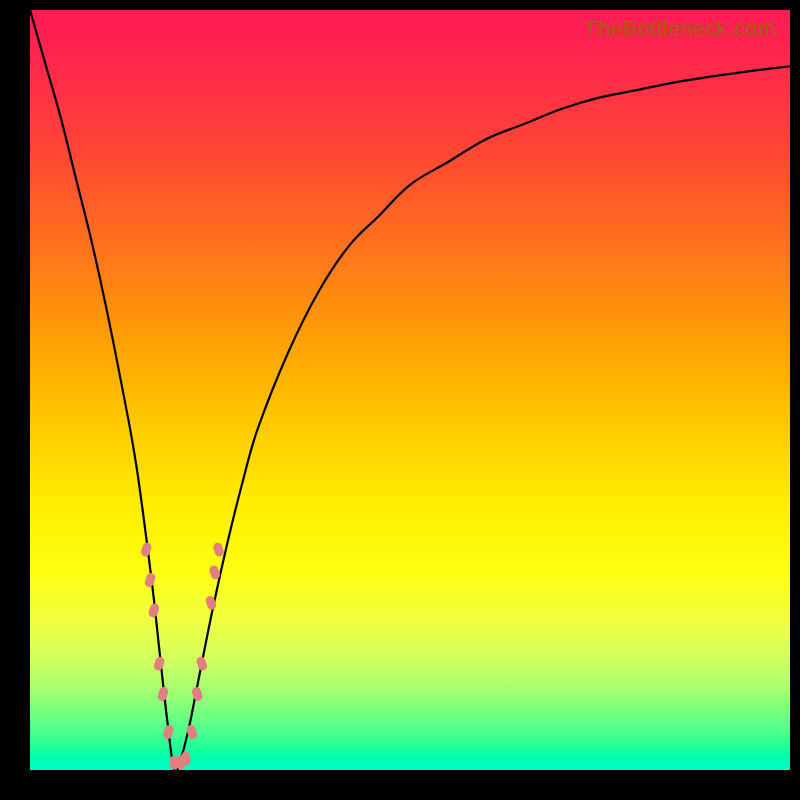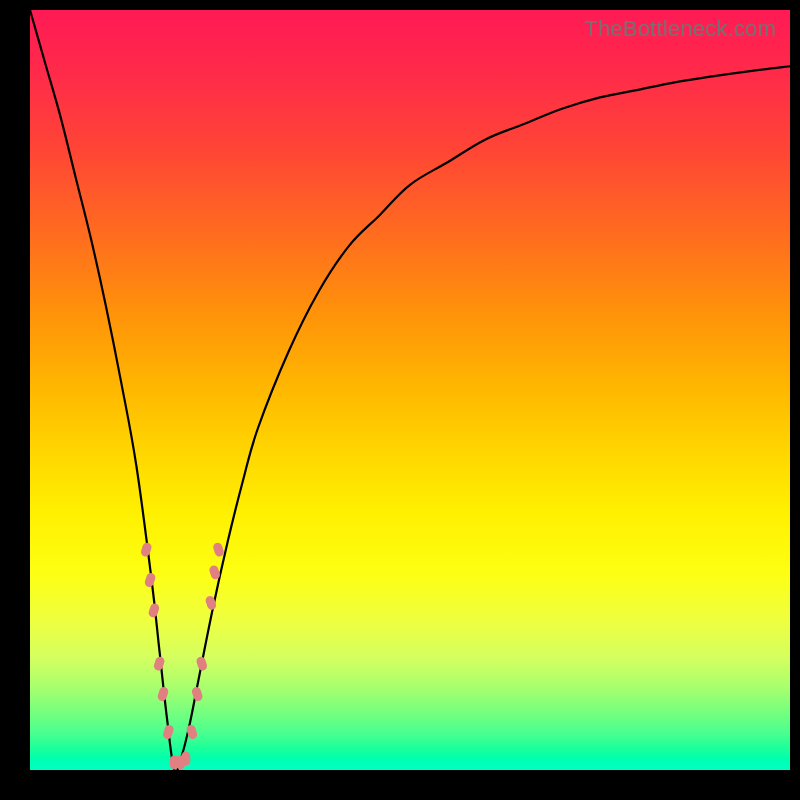--- a/index.html
+++ b/index.html
@@ -45,21 +45,21 @@
       #4dff8f 95%,
       #1fff99 97%,
       #00ffb0 98.5%,
       #00ffc6 100%
     );
   }
   .watermark {
     position: absolute;
     top: 6px;
     right: 14px;
-    color: #737373;
+    color: #a16207;
     font-size: 22px;
     font-weight: 500;
     letter-spacing: 0.2px;
     user-select: none;
   }
   svg.curve {
     position: absolute;
     inset: 0;
   }
   .curve-path {

